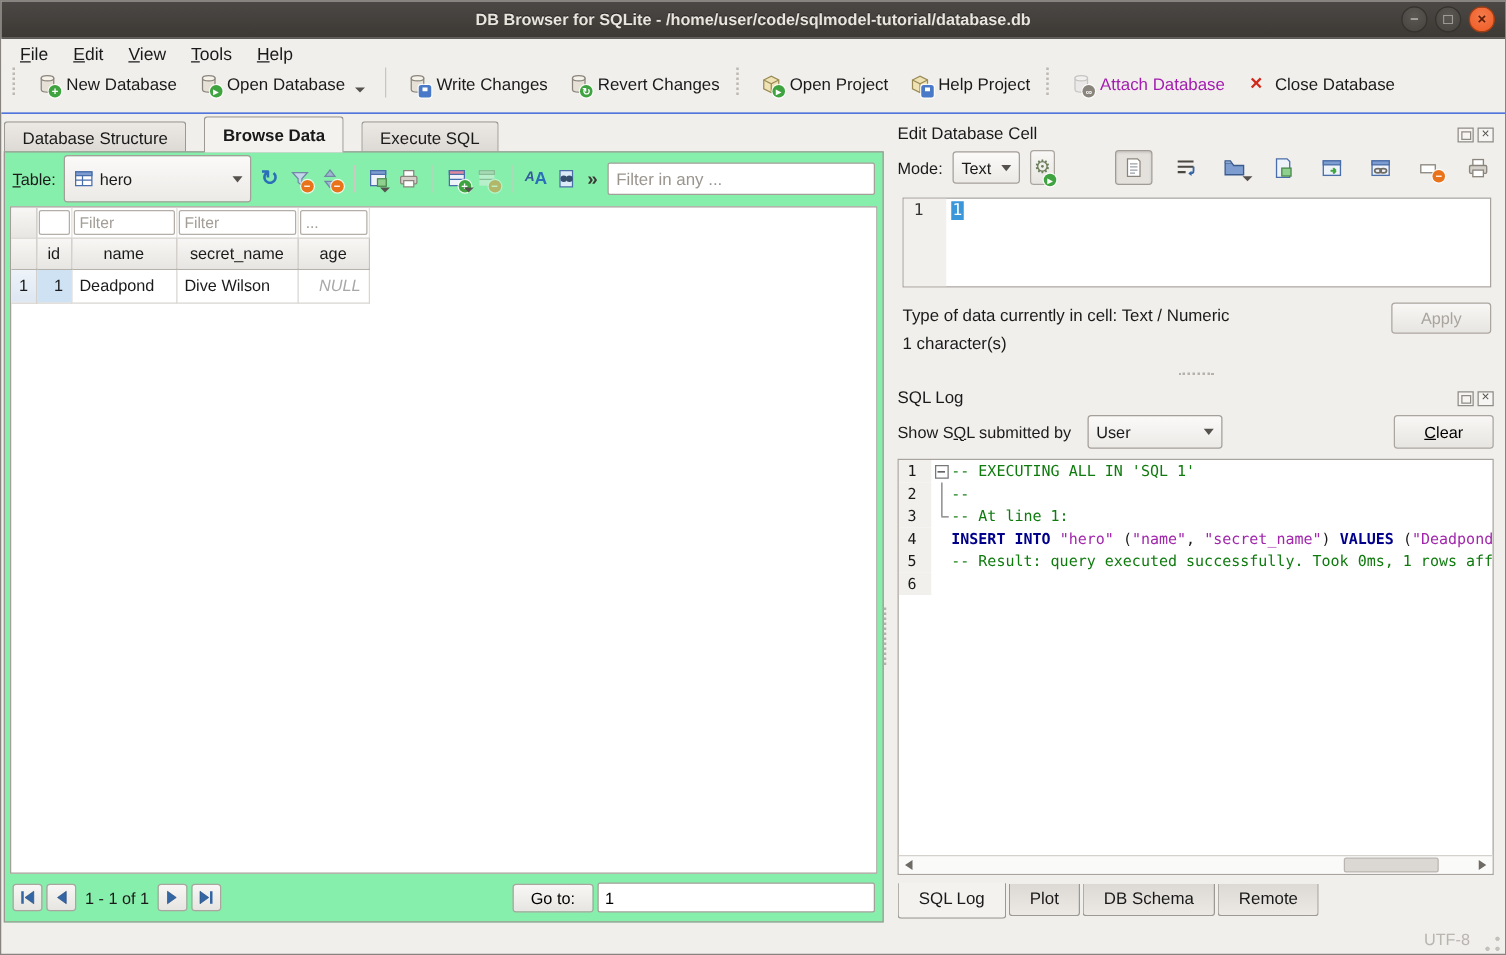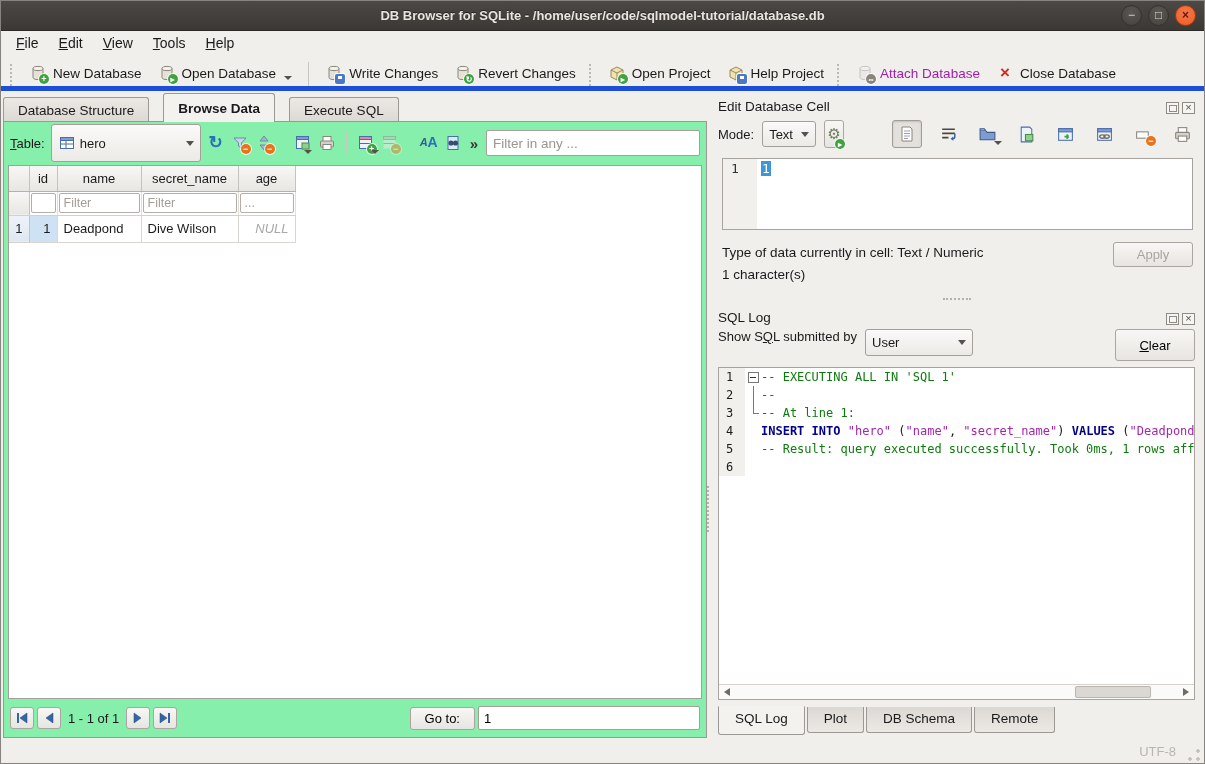--- a/index.html
+++ b/index.html
@@ -18,21 +18,21 @@
   .winbtn{width:21px;height:21px;border-radius:50%;background:radial-gradient(circle at 50% 35%,#5b5853,#45423e);border:1px solid #35322e;color:#d9d5ce;font-size:12px;line-height:19px;text-align:center;cursor:default}
   .winbtn.close{background:radial-gradient(circle at 50% 35%,#f47a4a,var(--close-btn));border-color:#a33d12;color:#5e1d07;font-weight:bold}
 
   
   .menubar{height:23px;background:#f1efec;display:flex;align-items:center;padding-left:6px;gap:2px}
   .menu-item{display:inline-block;padding:2px 9px;font-size:14px}
   .mn{display:inline-block}
   .mn::first-letter{text-decoration:underline}
 
   
-  .toolbar{height:37px;background:#f1efec;border-bottom:5px solid #1d4ed8;display:flex;align-items:flex-end;padding:0 4px}
+  .toolbar{height:37px;background:#f1efec;border-bottom:1px solid #1d4ed8;display:flex;align-items:flex-start;padding:0 4px}
   .grip{width:6px;height:22px;border-left:2px dotted #bcb8b2;margin:0 5px}
   .tsep{width:1px;height:24px;background:#c9c5bf;margin:0 8px}
   .tbtn{display:flex;align-items:center;gap:6px;padding:4px 8px;font-size:13.5px;position:relative}
   .tbtn .lbl{white-space:nowrap}
   .tbtn.disabled{color:#a21caf}
   .tbtn.disabled svg{opacity:.4;filter:grayscale(1)}
   .drop-caret{width:0;height:0;border-left:4px solid transparent;border-right:4px solid transparent;border-top:4px solid #55524e;align-self:flex-end;margin:0 0 2px 2px}
   .icon18{width:18px;height:18px;position:relative;display:inline-block;flex:0 0 18px}
   .icon18 svg{width:18px;height:18px;display:block}
   .b{position:absolute;width:10px;height:10px;right:-2px;bottom:-2px;border-radius:50%;color:#fff;font-size:9px;line-height:10px;text-align:center;font-weight:bold;box-shadow:0 0 0 1px rgba(255,255,255,.8)}
@@ -110,21 +110,21 @@
   .cell-gutter{width:34px;background:#f1f0ed;color:#333;padding:2px 0 0 8px}
   .cell-content{flex:1;padding:2px 0 0 4px}
   .cell-content .selected{background:var(--selection);color:#fff;padding:0 1px}
 
   .info-row{display:flex;margin:12px 2px 0 4px;position:relative;height:52px}
   .info-lines{font-size:13.5px;line-height:22px}
   .apply-btn{position:absolute;right:0;top:0;width:80px;height:25px;color:#a9a49e;text-align:center;padding:3px 0}
   .hsplit{height:10px;position:relative}
   .hsplit::after{content:"";position:absolute;left:calc(50% - 14px);top:4px;width:28px;border-top:2px dotted #b5b1ab}
 
-  .show-row{display:flex;gap:8px;height:32px;margin:4px 0 6px}
+  .show-row{display:flex;align-items:center;gap:13px;height:32px;margin:4px 0 6px}
   .combo-user{width:108px;height:27px}
   .clear-btn{margin-left:auto;width:80px;text-align:center;padding:5px 0}
   .mnq{text-decoration:underline}
 
   
   .sql-editor{flex:1;border:1px solid #a8a39d;background:#fff;display:flex;flex-direction:column;overflow:hidden;margin-bottom:7px}
   .sql-lines{flex:1;overflow:hidden;font-family:"DejaVu Sans Mono",monospace;font-size:12px;line-height:18px}
   .sql-line{display:flex;height:18px;white-space:pre}
   .ln{flex:0 0 26px;background:#f1f0ed;color:#1a1a1a;padding-left:7px}
   .fm{flex:0 0 16px;position:relative}
@@ -373,32 +373,32 @@
         <table class="grid">
           <colgroup>
               <col style="width:20px">
               <col style="width:28px">
               <col style="width:84px">
               <col style="width:97px">
               <col style="width:57px">
             </colgroup>
           <tbody>
               <tr>
+            <td class="rowhdr"></td>
+            <td class="fcell"><input placeholder="" style=""></td>
+            <td class="fcell"><input placeholder="Filter" style=""></td>
+            <td class="fcell"><input placeholder="Filter" style=""></td>
+            <td class="fcell"><input placeholder="..." style=""></td>
+          </tr>
+          <tr>
             <th class="hcell"></th>
             <th class="hcell">id</th>
             <th class="hcell">name</th>
             <th class="hcell">secret_name</th>
             <th class="hcell">age</th>
-          </tr>
-          <tr>
-            <td class="rowhdr"></td>
-            <td class="fcell"><input placeholder="" style=""></td>
-            <td class="fcell"><input placeholder="Filter" style=""></td>
-            <td class="fcell"><input placeholder="Filter" style=""></td>
-            <td class="fcell"><input placeholder="..." style=""></td>
           </tr>
           <tr>
             <td class="rowhdr sel">1</td>
             <td class="dcell num sel">1</td>
             <td class="dcell">Deadpond</td>
             <td class="dcell">Dive Wilson</td>
             <td class="dcell num null">NULL</td>
           </tr>
         </tbody>
           </table>

